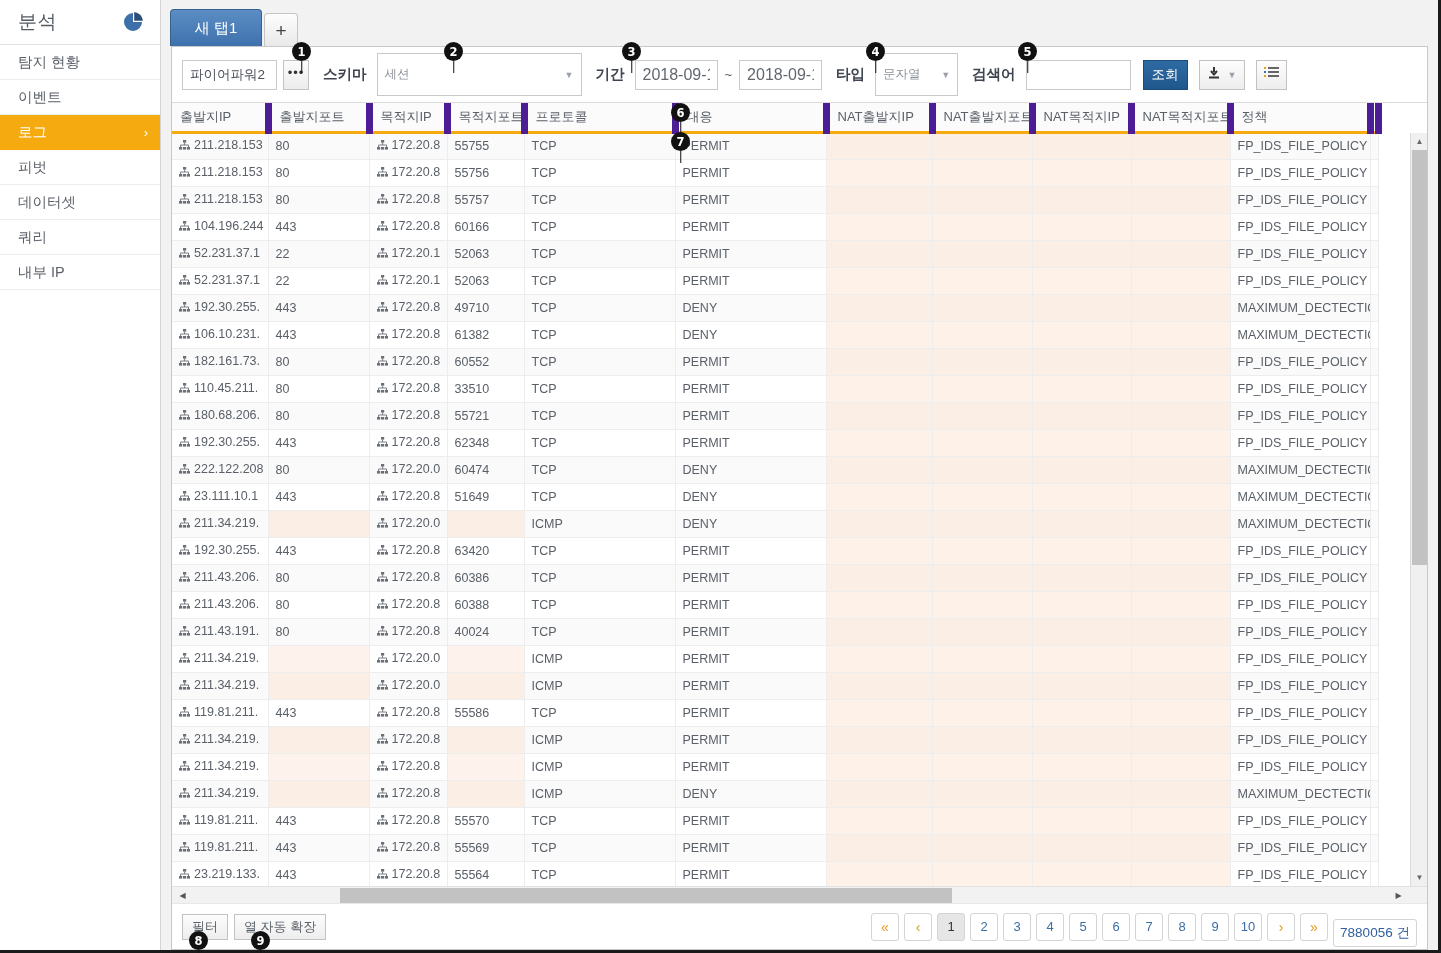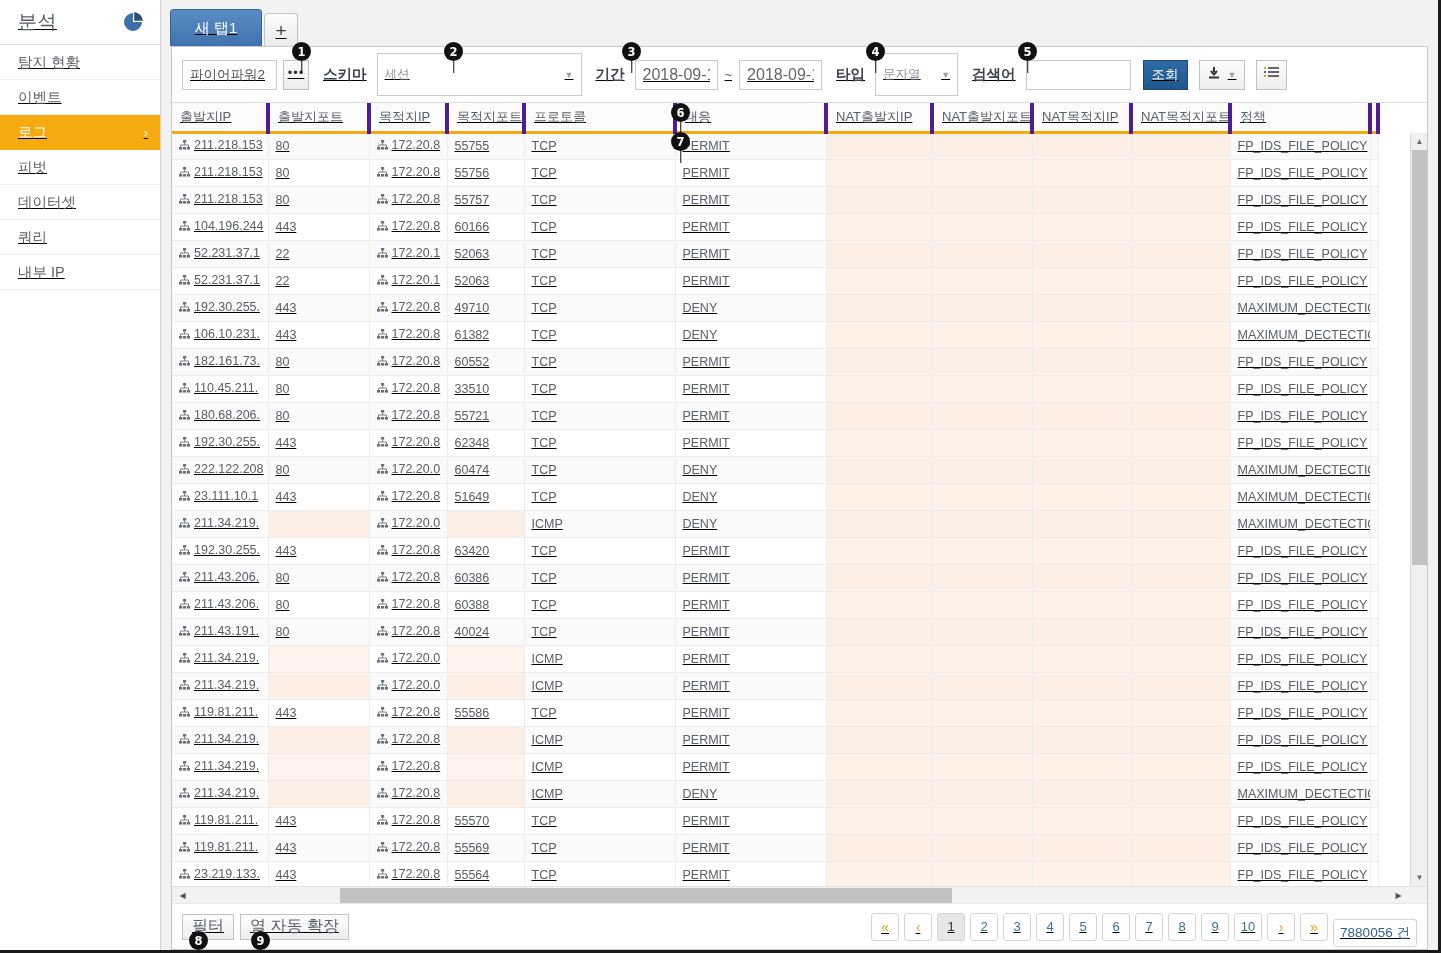--- a/index.html
+++ b/index.html
@@ -11,21 +11,20 @@
     background: #1a1a1a;
   }
   #app {
     position: relative;
     width: 1441px; height: 953px;
     background: #be185d;
     display: flex;
     border: 3px solid #1a1a1a;
     border-top-width: 0;
     border-left-width: 0;
-    text-decoration: underline;
   }
 
   
   #sidebar {
     width: 161px;
     min-width: 161px;
     height: 100%;
     background: #ffffff;
     border-right: 1px solid #d4d4d4;
     display: flex;
@@ -210,21 +209,21 @@
   }
   table.grid {
     border-collapse: collapse;
     table-layout: fixed;
     width: 1206px;
     font-size: 12.5px;
   }
   table.grid th {
     height: 29px;
     background: #fbfbfb;
-    border-right: 4px solid #4c1d95;
+    border-right: 7px solid #4c1d95;
     border-bottom: 3px solid #f5ab10;
     text-align: left;
     padding: 0 8px;
     font-weight: normal;
     color: #5a6068;
     font-size: 13px;
     white-space: nowrap;
     overflow: hidden;
   }
   table.grid td {
@@ -298,21 +297,21 @@
     align-items: center;
     padding: 0 10px;
     background: #fff;
     border-top: 1px solid #e8e8e8;
     flex-shrink: 0;
   }
   .footer-btn {
     height: 26px;
     border: 1px solid #c2c2c2;
     background: linear-gradient(#fdfdfd,#ededed);
-    font-size: 16px;
+    font-size: 13px;
     color: #5a6068;
     padding: 0 9px;
     display:flex; align-items:center;
     cursor:pointer;
     margin-right: 6px;
   }
   #pager {
     margin-left: auto;
     display: flex;
     align-items: center;

